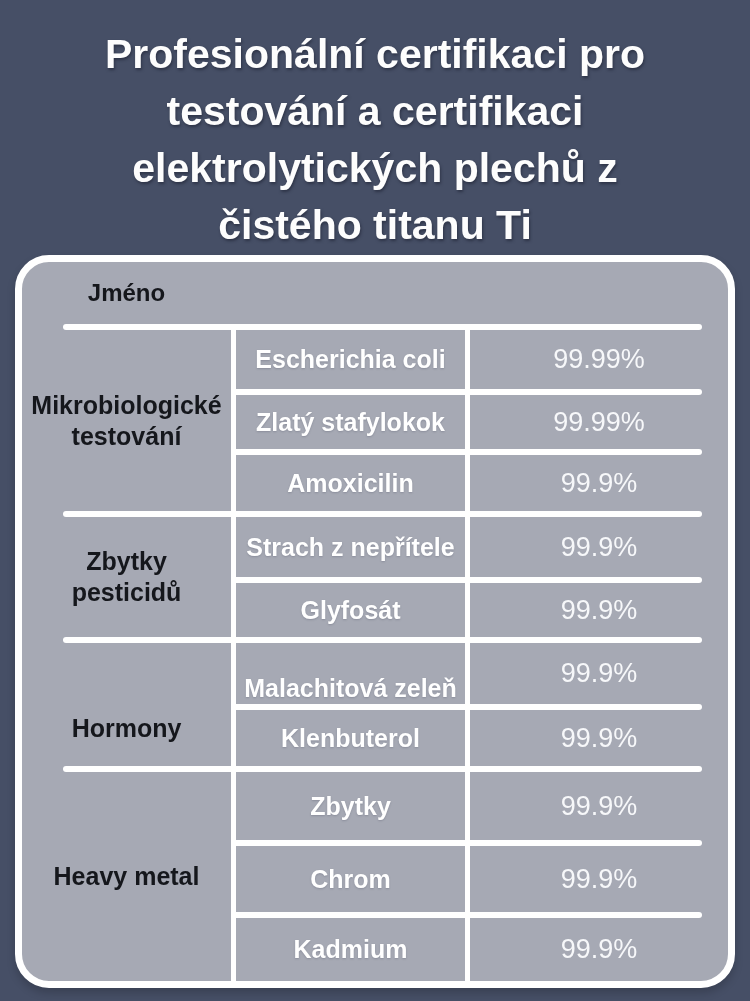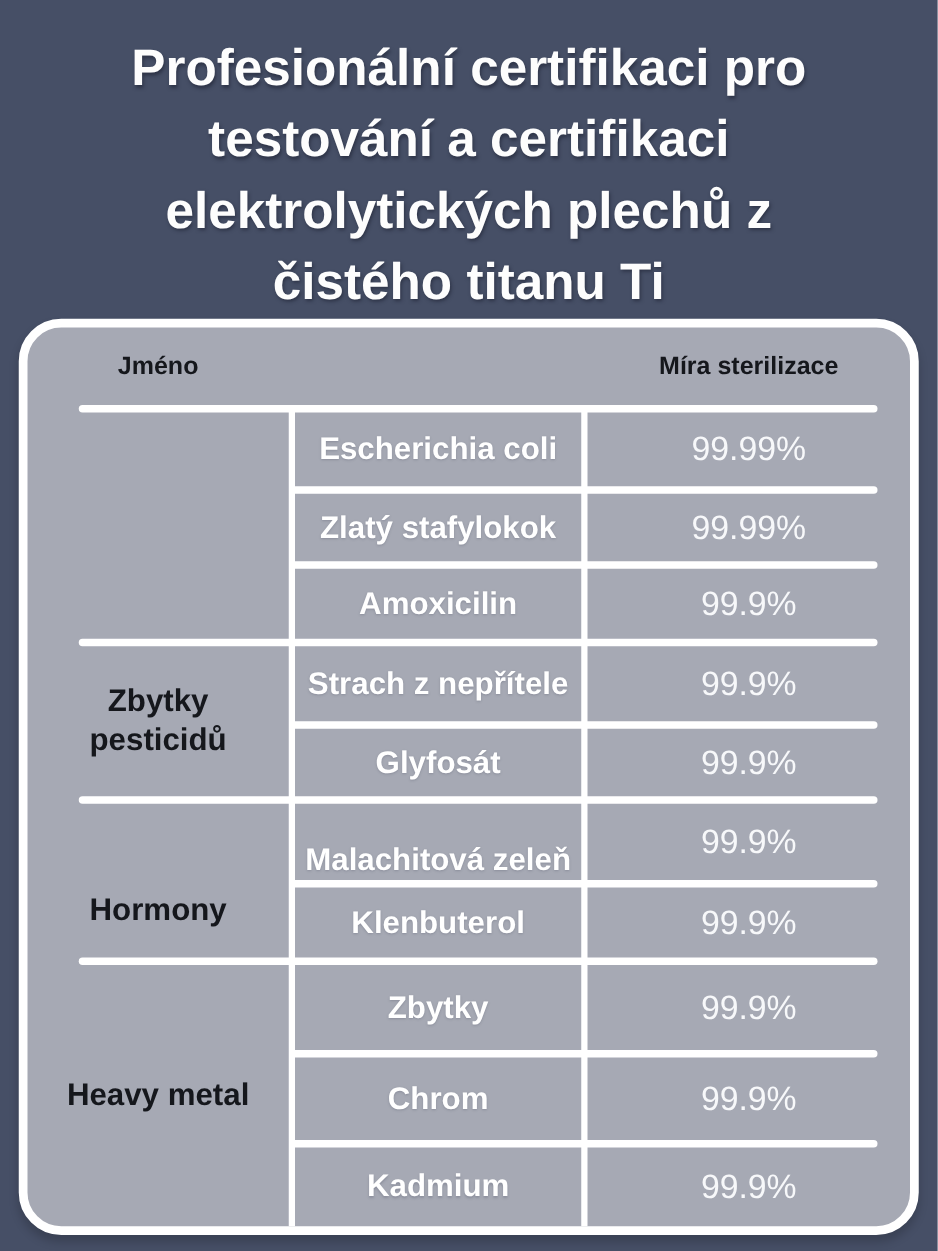--- a/index.html
+++ b/index.html
@@ -34,21 +34,21 @@
   .cell {
     position: absolute;
     display: flex;
     align-items: center;
     justify-content: center;
     text-align: center;
   }
   .hdr {
     top: 0; height: 62px;
     color: #15171c;
-    font-size: 20px;
+    font-size: 24px;
     font-weight: bold;
   }
   .cat {
     color: #15171c;
     font-size: 25px;
     font-weight: bold;
     line-height: 31px;
     padding: 0 18px;
     box-sizing: border-box;
   }
@@ -88,37 +88,37 @@
   <div class="title">
     <div>Profesionální certifikaci pro</div>
     <div>testování a certifikaci</div>
     <div>elektrolytických plechů z</div>
     <div>čistého titanu Ti</div>
   </div>
 
   <div class="panel">
 
     <div class="cell hdr c1">Jméno</div>
-    <div class="cell hdr c3">Míra sterilizace</div>
 
     <div class="hline" style="top:62px; left:41px; width:639px;"></div>
 
     <div class="vline" style="top:66px; left:209px; height:653px;"></div>
     <div class="vline" style="top:66px; left:443px; height:653px;"></div>
 
     <div class="hline" style="top:127px; left:211px; width:469px;"></div>
     <div class="hline" style="top:187px; left:211px; width:469px;"></div>
     <div class="hline" style="top:249px; left:41px;  width:639px;"></div>
     <div class="hline" style="top:315px; left:211px; width:469px;"></div>
     <div class="hline" style="top:375px; left:41px;  width:639px;"></div>
     <div class="hline" style="top:442px; left:211px; width:469px;"></div>
     <div class="hline" style="top:504px; left:41px;  width:639px;"></div>
     <div class="hline" style="top:578px; left:211px; width:469px;"></div>
     <div class="hline" style="top:650px; left:211px; width:469px;"></div>
 
+    <div class="cell cat c1" style="top:68px;  height:181px;">Mikrobiologické testování</div>
     <div class="cell cat c1" style="top:255px; height:120px;">Zbytky pesticidů</div>
     <div class="cell cat c1" style="top:394px; height:144px;">Hormony</div>
     <div class="cell cat c1" style="top:510px; height:209px;">Heavy metal</div>
 
     <div class="cell item c2" style="top:68px;  height:59px;">Escherichia coli</div>
     <div class="cell item c2" style="top:133px; height:54px;">Zlatý stafylokok</div>
     <div class="cell item c2" style="top:193px; height:56px;">Amoxicilin</div>
     <div class="cell item c2" style="top:255px; height:60px;">Strach z nepřítele</div>
     <div class="cell item c2" style="top:321px; height:54px;">Glyfosát</div>
     <div class="cell item c2" style="top:396px; height:61px;">Malachitová zeleň</div>

